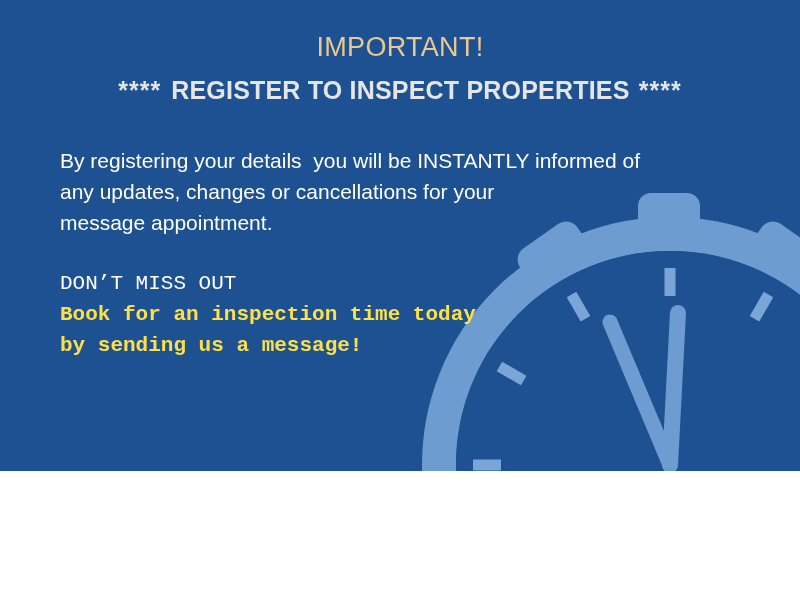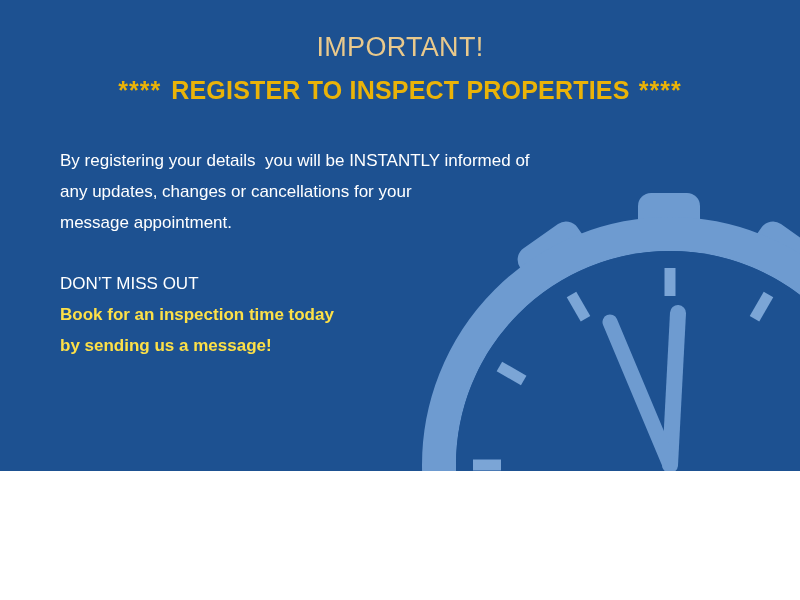--- a/index.html
+++ b/index.html
@@ -42,21 +42,21 @@
   #heading-important {
     display: block;
     color: #e9c98c;
     font-size: 27px;
     font-weight: 400;
     line-height: 34px;
     letter-spacing: 0.3px;
   }
   #heading-register {
     display: block;
-    color: #eab308;
+    color: #e5e5e5;
     font-size: 25px;
     font-weight: bold;
     line-height: 34px;
     margin-top: 9px;
     letter-spacing: 0.2px;
   }
   .stars {
     letter-spacing: 1px;
   }
   .stars-left { margin-right: 10px; }
@@ -65,25 +65,25 @@
   
   #body-block {
     position: absolute;
     left: 60px;
     top: 145px;
     width: 680px;
   }
   .para {
     margin: 0 0 30px 0;
   }
-  .para:last-child { margin-bottom: 12px; }
+  .para:last-child { margin-bottom: 12px; font-family: Liberation Mono, monospace; }
   .line {
     display: block;
     color: #ffffff;
-    font-size: 17px;
+    font-size: 21px;
     font-weight: 400;
     line-height: 31px;
     white-space: pre;
   }
   .line.gold {
     color: #fde047;
     font-weight: bold;
   }
   #para-cta { margin-top: 2px; }
 </style>

